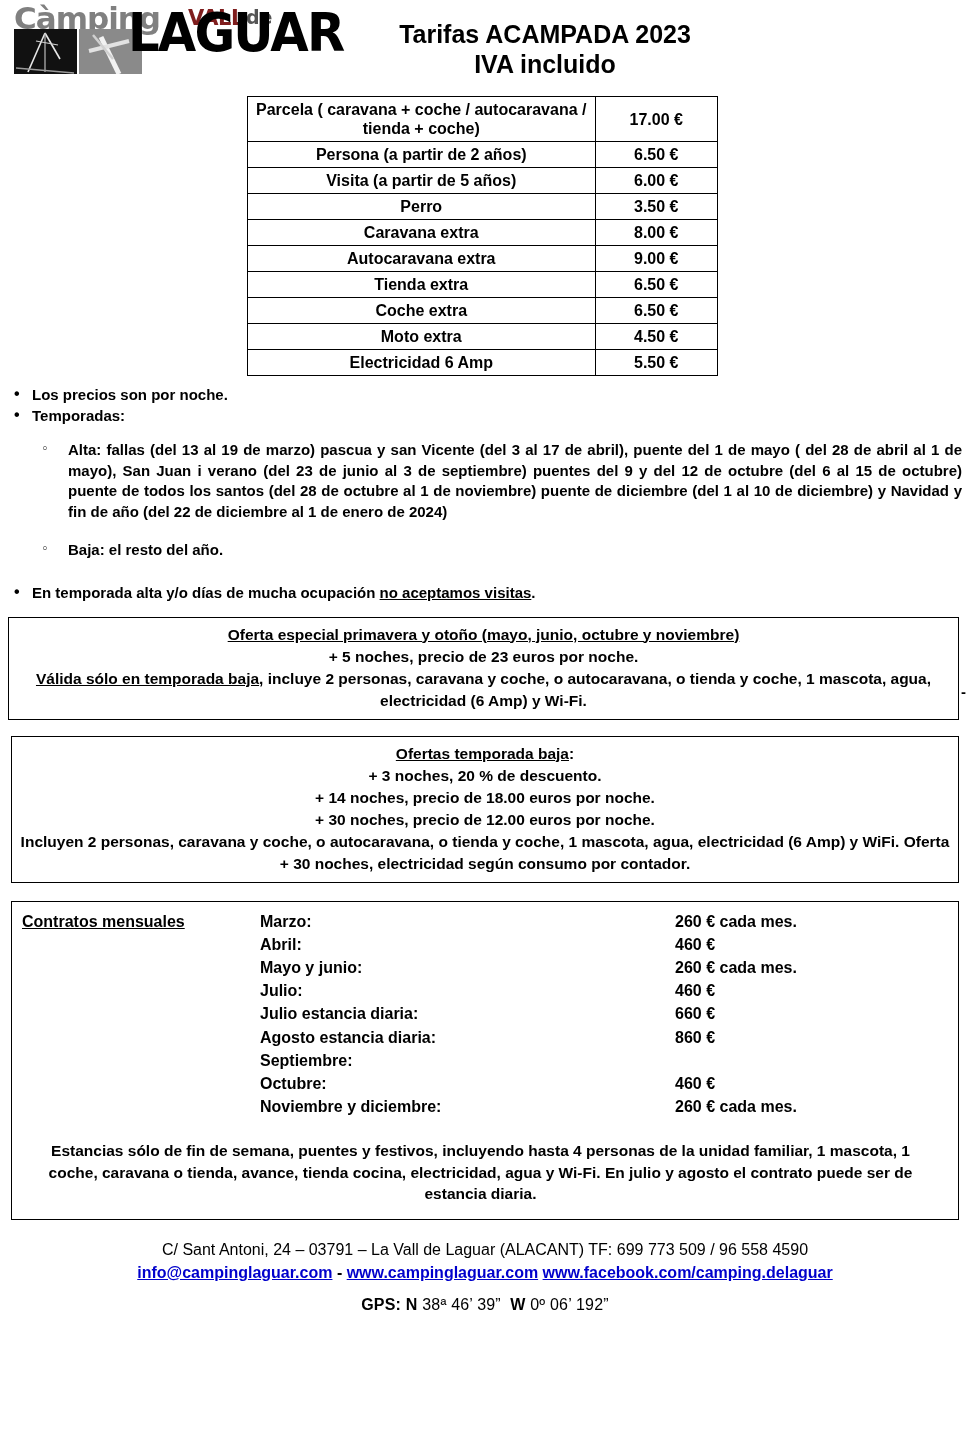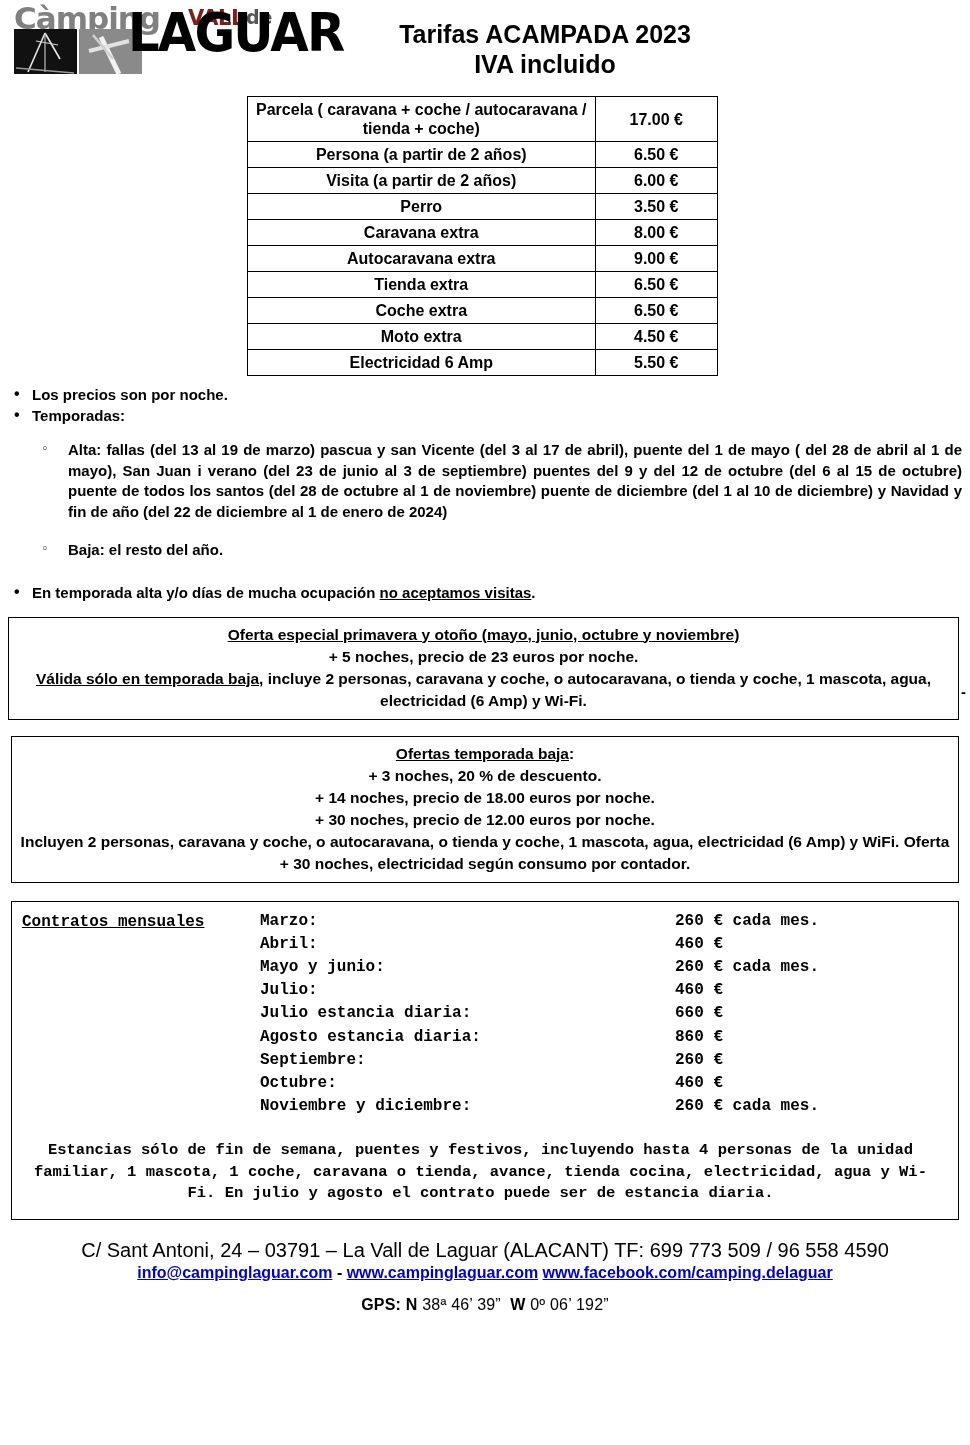--- a/index.html
+++ b/index.html
@@ -180,21 +180,20 @@
     font-size: 15.5px;
     font-weight: bold;
     line-height: 22px;
   }
   .box.first { margin-top: 14px; margin-left: 8px; }
   .box.second { margin-top: 16px; }
   .box.contracts {
     margin-top: 18px;
     text-align: left;
     padding: 8px 19px 10px 10px;
-    font-family: Liberation Mono, monospace;
   }
 
   
   .contracts-grid {
     display: flex;
     align-items: flex-start;
   }
   .contracts-label {
     width: 238px;
     font-size: 16px;
@@ -222,21 +221,21 @@
     margin-top: 22px;
     padding: 0 6px 4px 6px;
   }
 
   
   .footer {
     margin-top: 19px;
     text-align: center;
   }
   .footer-address {
-    font-size: 20px;
+    font-size: 16px;
     line-height: 22px;
   }
   .footer-links {
     font-size: 16px;
     line-height: 24px;
     color: #0000cc;
   }
   .footer-links a,
   .footer-links span.link {
     color: #0000cc;
@@ -295,21 +294,21 @@
     <tbody>
       <tr>
         <td class="item">Parcela ( caravana + coche / autocaravana / tienda + coche)</td>
         <td class="price">17.00 €</td>
       </tr>
       <tr>
         <td class="item">Persona (a partir de 2 años)</td>
         <td class="price">6.50 €</td>
       </tr>
       <tr>
-        <td class="item">Visita (a partir de 2 años)</td>
+        <td class="item">Visita (a partir de 5 años)</td>
         <td class="price">6.00 €</td>
       </tr>
       <tr>
         <td class="item">Perro</td>
         <td class="price">3.50 €</td>
       </tr>
       <tr>
         <td class="item">Caravana extra</td>
         <td class="price">8.00 €</td>
       </tr>
@@ -388,21 +387,20 @@
       <div class="contract-row">
         <span class="contract-month">Julio estancia diaria:</span>
         <span class="contract-amount">660 €</span>
       </div>
       <div class="contract-row">
         <span class="contract-month">Agosto estancia diaria:</span>
         <span class="contract-amount">860 €</span>
       </div>
       <div class="contract-row">
         <span class="contract-month">Septiembre:</span>
-        <span class="contract-amount">260 €</span>
       </div>
       <div class="contract-row">
         <span class="contract-month">Octubre:</span>
         <span class="contract-amount">460 €</span>
       </div>
       <div class="contract-row">
         <span class="contract-month">Noviembre y diciembre:</span>
         <span class="contract-amount">260 € cada mes.</span>
       </div>
     </div>

